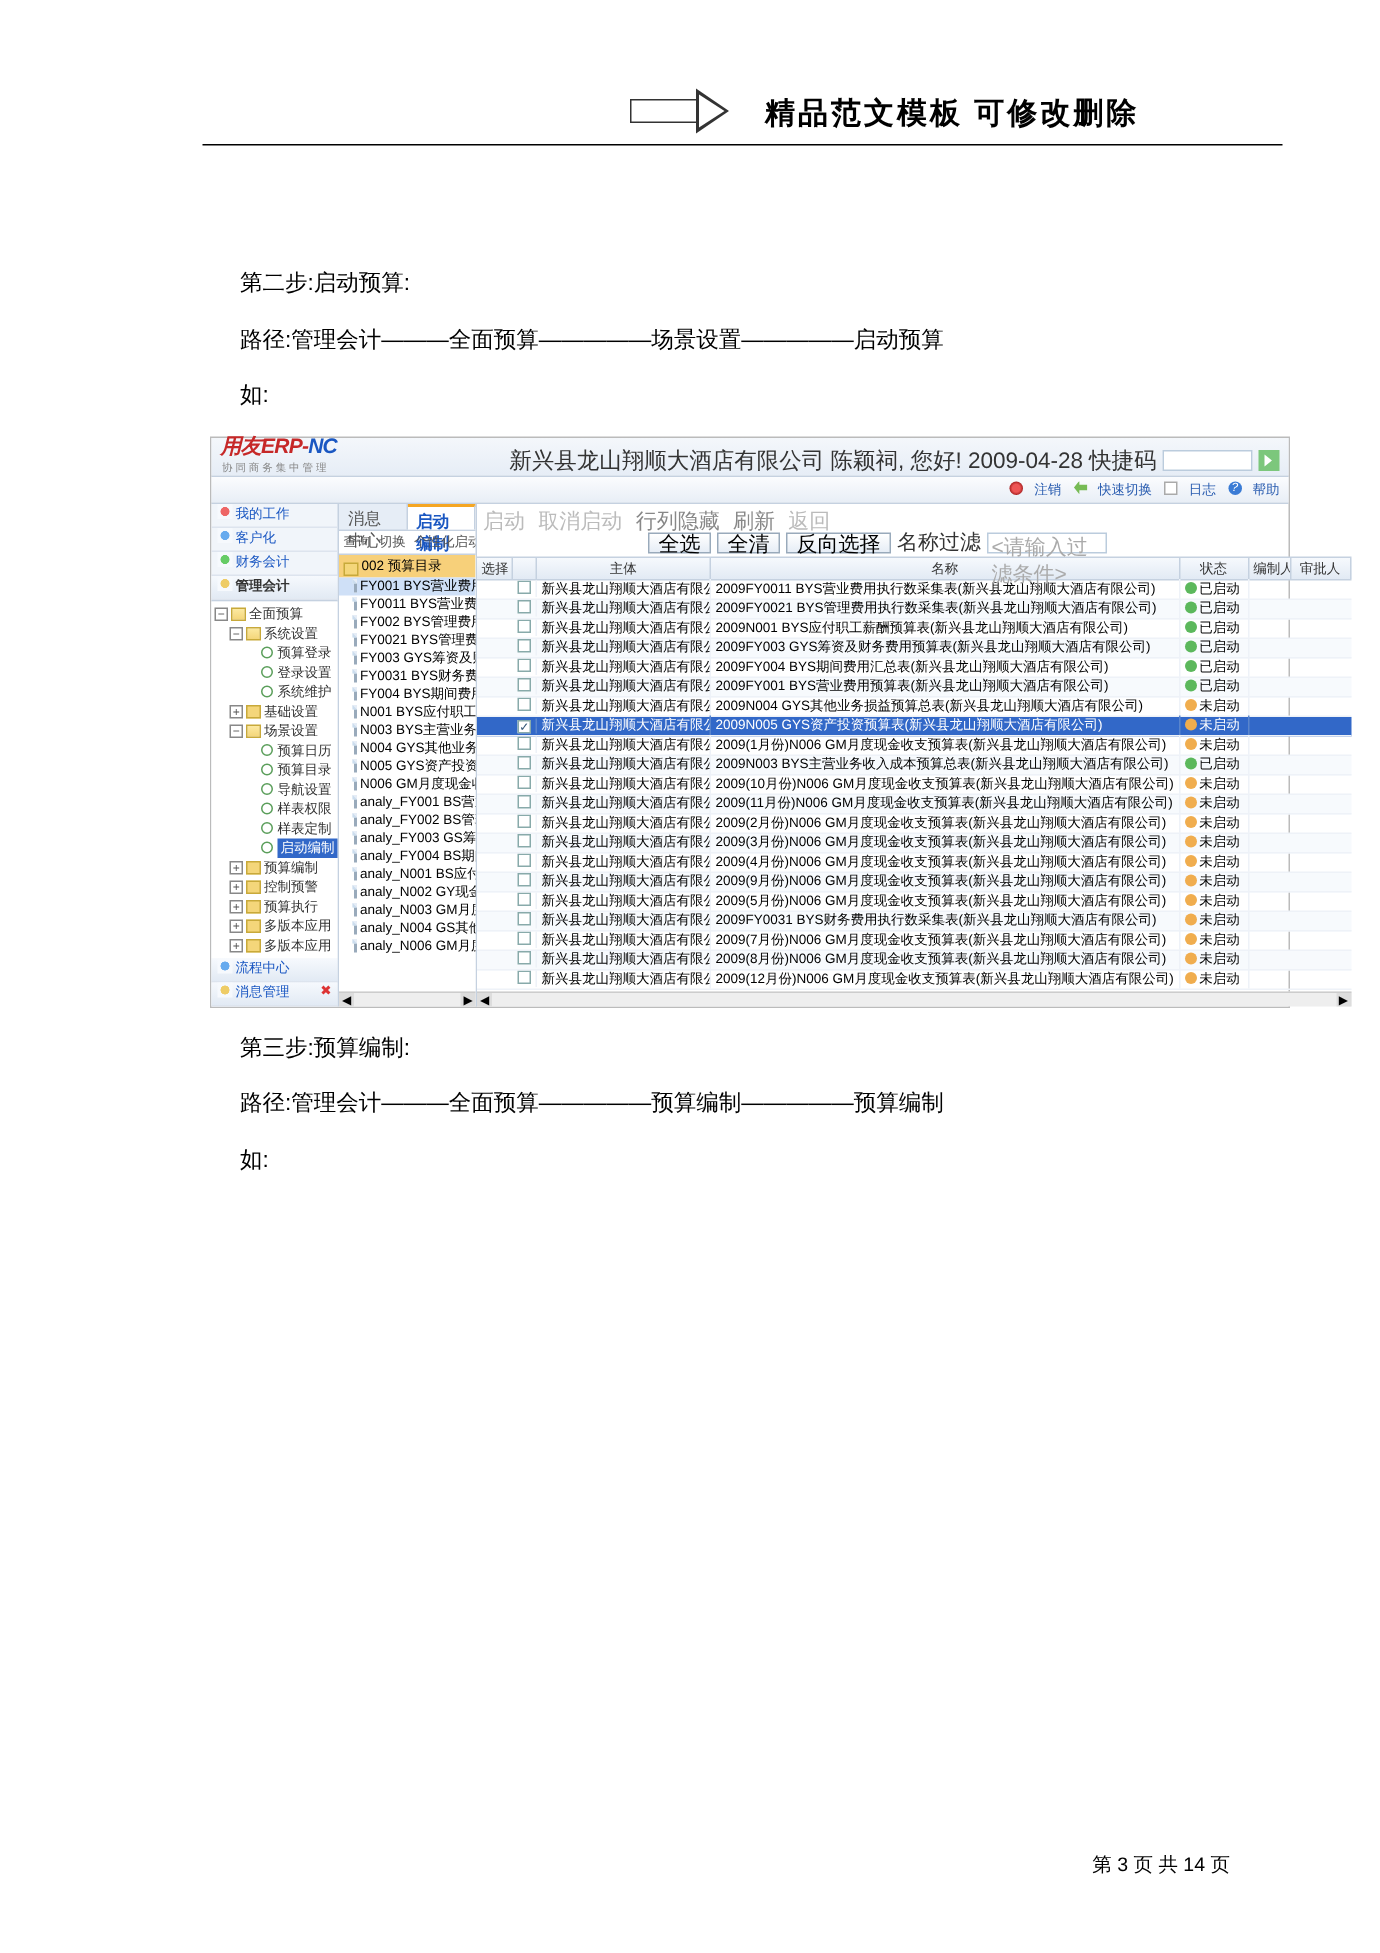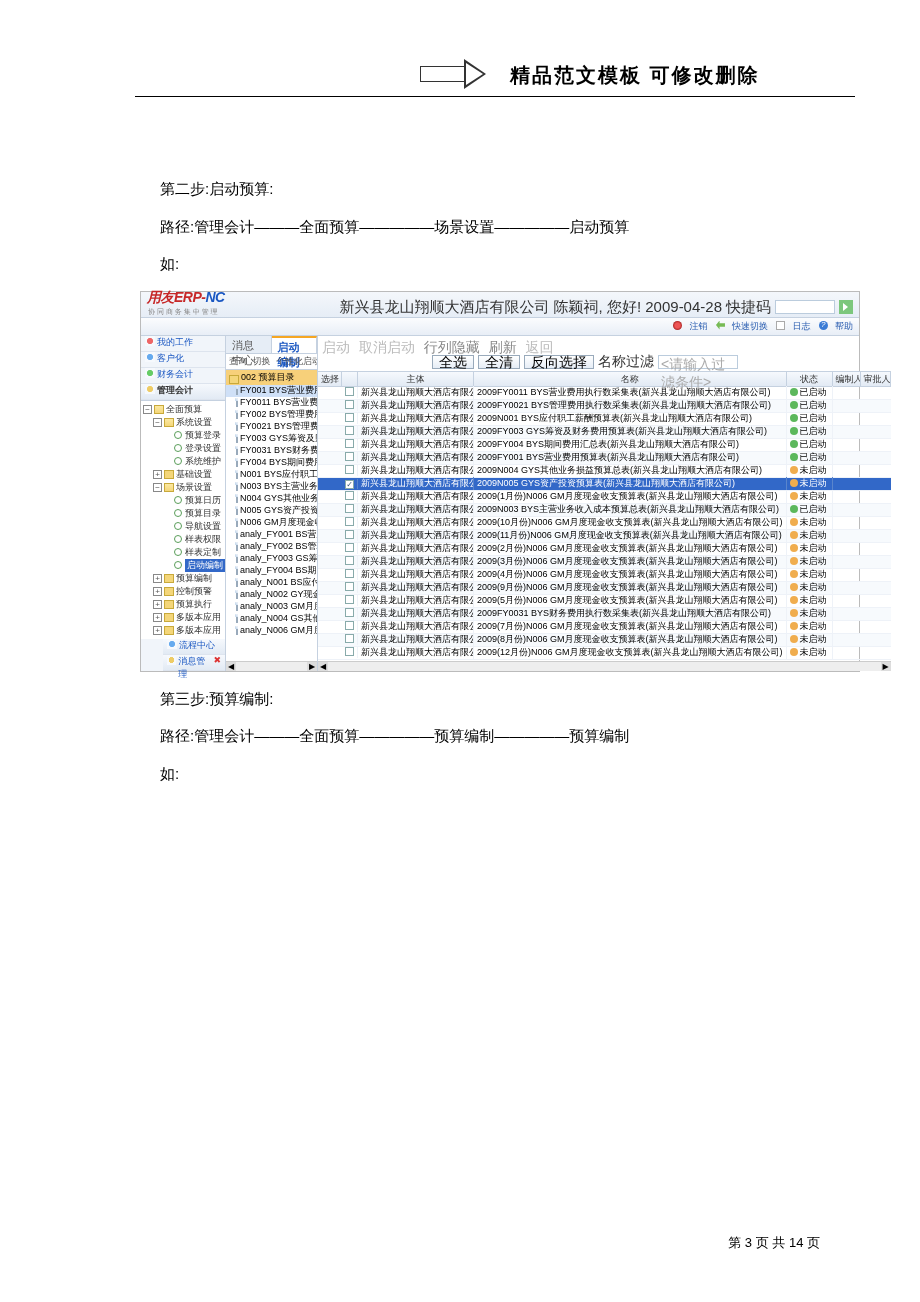--- a/index.html
+++ b/index.html
@@ -43,21 +43,21 @@
   .sq-yel{background:radial-gradient(circle,#ec6 40%,#f6f9fd 45%);}
   .tree { padding: 2px 0 2px 2px; font-size: 9px; color: #333; background:#fff;}
   .tree-row { display:flex; align-items:center; height:13px; white-space:nowrap; cursor:pointer;}
   .tree-toggle { width:9px; height:9px; border:1px solid #888; font-size:8px; line-height:7px; text-align:center; margin-right:2px; background:#fff; color:#555;}
   .tree-toggle.none{border:none;background:none;}
   .tree-icon { width:10px; height:9px; margin-right:2px; background:#f4d67a; border:1px solid #c8a93a; display:inline-block;}
   .tree-icon.open{background:linear-gradient(#fce9a1,#f4d67a);}
   .tree-leaf{width:8px;height:8px;border-radius:50%;background:#fff;border:1.5px solid #5a9e5a;margin-right:3px;display:inline-block;}
   .tree-sel { background:#3268c8; color:#fff; padding:0 2px;}
   .ind1{padding-left:10px;} .ind2{padding-left:20px;}
-  .erp-side-bot .side-row{background:linear-gradient(#f6f9fd,#e2eaf4);margin-left:22px;}
+  .erp-side-bot .side-row{background:linear-gradient(#f6f9fd,#e2eaf4);}
   .erp-mid { width: 92px; border-right: 1px solid #c5d1e0; display:flex; flex-direction:column;}
   .mid-tabs { height: 18px; background: #e6edf6; display:flex; font-size:11px; border-bottom:1px solid #c5d1e0;justify-content:center;}
   .mid-tab { padding: 2px 6px; border-right:1px solid #c5d1e0; color:#555;}
   .mid-tab.active { background:#fff; color:#1a57c2; font-weight:bold; border-top:2px solid #f5a623;}
   .mid-toolbar { height:16px; font-size:9px; color:#555; padding:1px 3px; border-bottom:1px solid #c5d1e0; white-space:nowrap; overflow:hidden;}
   .mid-toolbar span{margin-right:3px; cursor:pointer;}
   .mid-tree { flex:1; overflow:hidden; font-size:9px; background:#fff;}
   .mid-tree-hdr{background:#f7d07a; padding:1px 3px; font-weight:normal; display:flex; align-items:flex-end; gap:2px;}
   .mid-folder{width:10px;height:9px;background:#f4d67a;border:1px solid #c8a93a;display:inline-block;}
   .mid-row{display:flex;align-items:center;height:12px;padding-left:10px;white-space:nowrap;gap:2px;}
@@ -71,21 +71,21 @@
   .filterbar .fb-top{height:14px; color:#888;}
   .filterbar .fb-top span{margin-right:5px;}
   .filterbar .fb-top .dis{color:#bbb;}
   .filterbar .fb-bot{display:flex;gap:4px;align-items:center;padding-left:110px;}
   .btn-sm{border:1px solid #9ab;background:linear-gradient(#fff,#e6edf6);padding:0 6px;height:14px;line-height:13px;cursor:pointer;}
   .filterlabel{color:#333;}
   .filterinput{border:1px solid #bcd;height:14px;width:80px;padding:0 2px;color:#aaa;}
   .grid { flex:1; font-size:9px;}
   .grid-head{display:flex;background:linear-gradient(#f6f9fd,#e2eaf4);border-bottom:1px solid #c5d1e0;height:15px;}
   .gh{border-right:1px solid #c5d1e0;padding:1px 3px;text-align:center;color:#333;white-space:nowrap;overflow:hidden;}
-  .col-sel{width:24px;} .col-chk{width:16px;} .col-subj{width:116px;} .col-name{flex:1;} .col-stat{width:46px;} .col-ed{width:28px;} .col-ap{width:30px;}
+  .col-sel{width:24px;} .col-chk{width:16px;} .col-subj{width:116px;} .col-name{flex:1;} .col-stat{width:46px;} .col-ed{width:28px;} .col-ap{width:40px;}
   .grid-body{}
   .gr{display:flex;height:13px;border-bottom:1px solid #eef2f8;align-items:center;}
   .gr:nth-child(even){background:#f7fafd;}
   .gc{border-right:1px solid #eef2f8;padding:0 3px;white-space:nowrap;overflow:hidden;text-overflow:clip;}
   .chkbox{width:9px;height:9px;border:1px solid #8aa;background:#fff;display:inline-block;}
   .chkbox.ck::after{content:"✓";font-size:8px;color:#357;line-height:7px;display:block;text-align:center;}
   .st-dot{width:8px;height:8px;border-radius:50%;display:inline-block;vertical-align:-1px;margin-right:2px;}
   .st-on{background:#5cb85c;} .st-off{background:#f0ad4e;}
   .gr.hi{background:#3268c8;color:#fff;}
   .gr.hi .gc{border-right-color:#5a85cc;}

